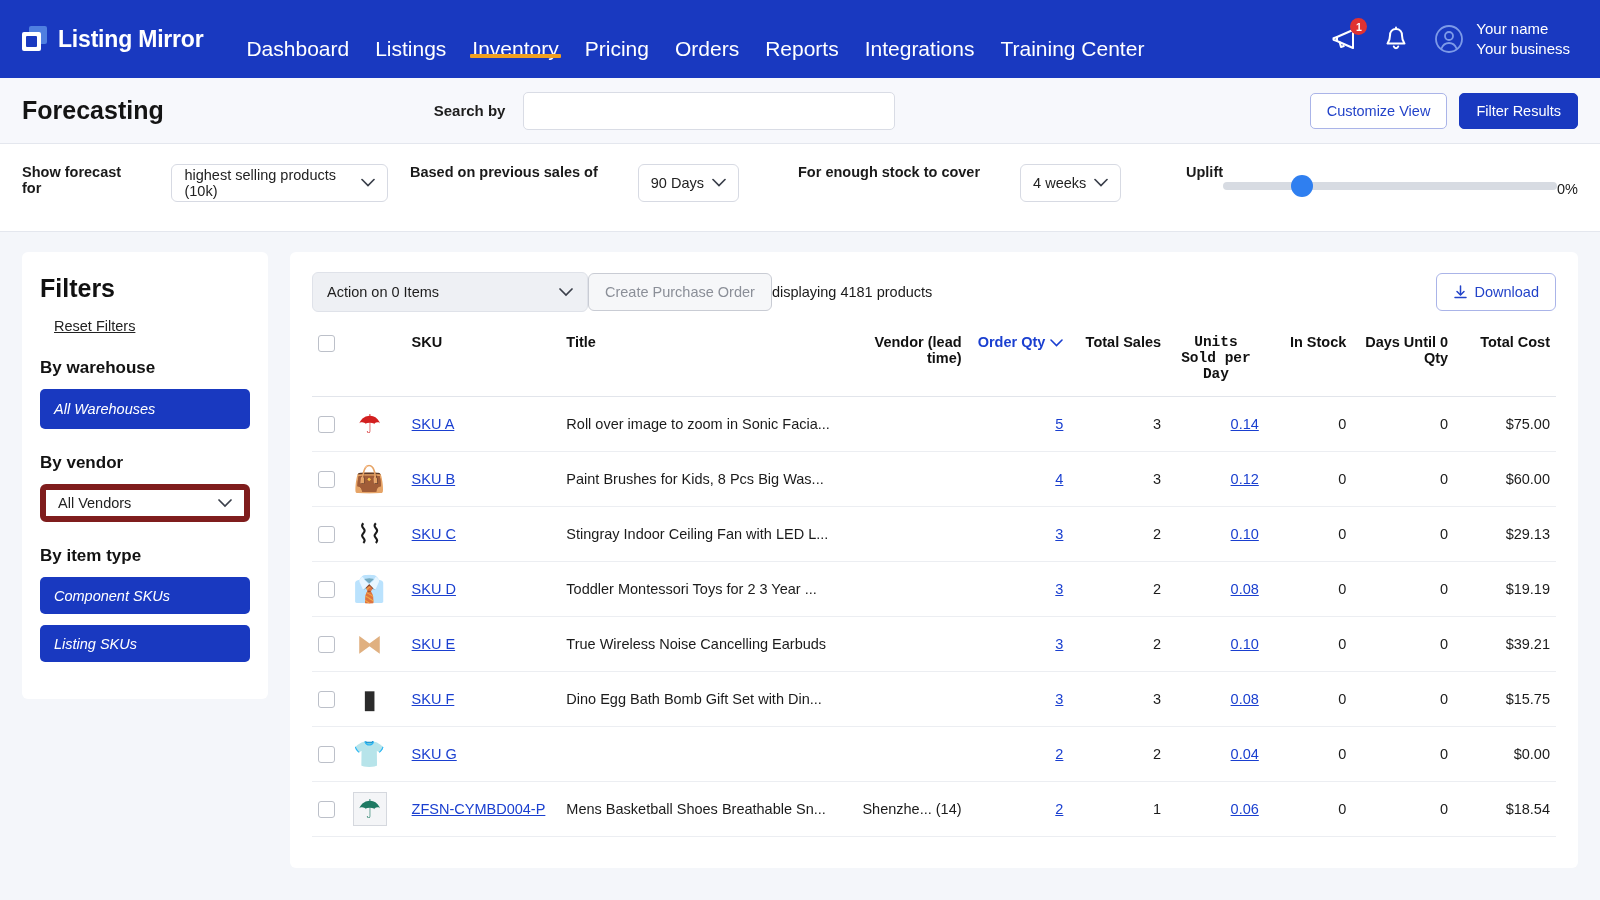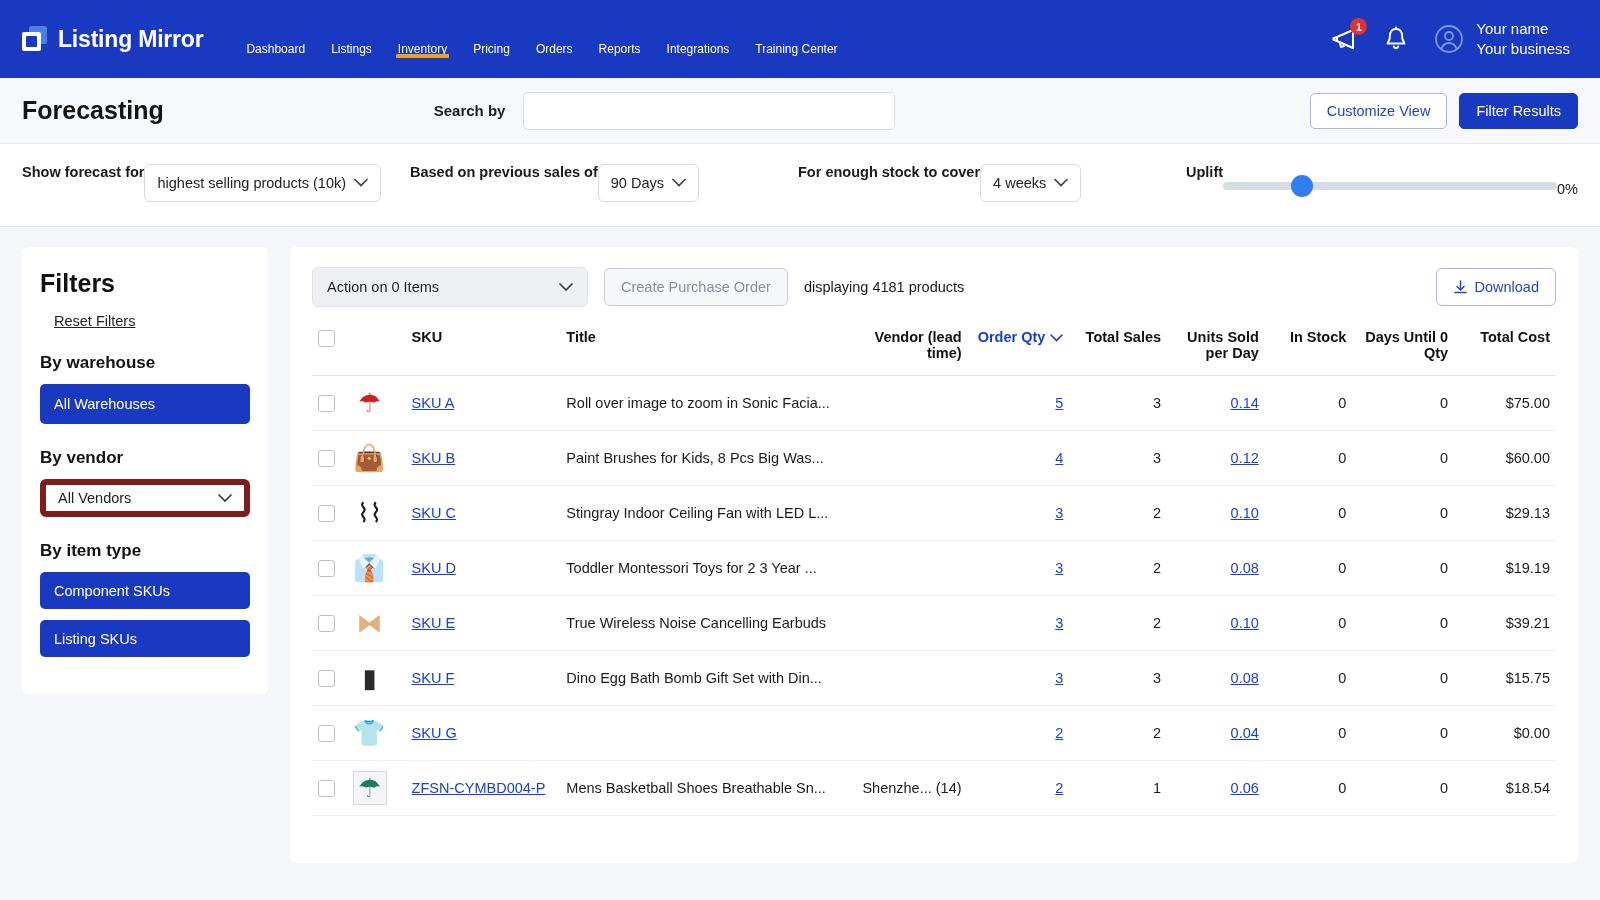--- a/index.html
+++ b/index.html
@@ -34,21 +34,21 @@
     position: absolute; left: 4px; top: 10px; width: 11px; height: 11px;
     background: #1939c0; border-radius: 1px;
   }
   .brand-name {
     color: #fff; font-size: 23px; font-weight: bold; letter-spacing: -0.2px;
   }
 
   .mainnav { display: flex; align-items: stretch; height: 78px; margin-left: 30px; }
   .navitem {
     display: flex; align-items: center; position: relative;
-    color: #ffffff; font-size: 12px; padding: 0 13px; cursor: pointer;
+    color: #ffffff; font-size: 21px; padding: 0 13px; cursor: pointer;
     white-space: nowrap;
     margin-top: 20px;
   }
   .navitem.active::after {
     content: ""; position: absolute; left: 11px; right: 11px; bottom: 20px;
     height: 4px; background: #f0a020; border-radius: 1px;
   }
 
   .topright {
     margin-left: auto; display: flex; align-items: center; gap: 26px;
@@ -92,21 +92,21 @@
   
   .controls {
     background: #fff; border-bottom: 1px solid #e4e7ee;
     padding: 20px 22px 24px 22px; display: flex; align-items: flex-start;
   }
   .ctl { display: flex; flex-direction: row; }
   .ctl-label { font-size: 14.5px; font-weight: bold; color: #1a1a1a; margin-bottom: 11px; }
   .select {
     position: relative; background: #fff; border: 1px solid #d7dae3;
     border-radius: 6px; height: 38px; display: flex; align-items: center;
-    padding: 0 34px 0 12px; font-size: 14.5px; color: #222; cursor: pointer;
+    padding: 0 34px 0 12px; font-size: 14.5px; color: #222; cursor: pointer; margin-left: 40px;
   }
   .select .chev {
     position: absolute; right: 12px; top: 50%; transform: translateY(-50%);
     display: flex;
   }
   .ctl-a { width: 366px; }
   .ctl-b { width: 366px; margin-left: 22px; }
   .ctl-c { width: 366px; margin-left: 22px; }
   .ctl-d { flex: 1; margin-left: 22px; }
   .slider-track {
@@ -129,35 +129,35 @@
     border-radius: 6px; padding: 22px 18px 26px 18px;
     align-self: flex-start;
   }
   .filters h2 { font-size: 25px; font-weight: bold; color: #111; margin-bottom: 14px; }
   .reset { font-size: 14.5px; color: #222; text-decoration: underline; cursor: pointer;
            display: inline-block; margin-left: 14px; margin-bottom: 24px; }
   .fgroup-title { font-size: 17px; font-weight: bold; color: #121212; margin-bottom: 11px; }
   .pill {
     background: #1939c0; color: #fff; border-radius: 5px; height: 40px;
     display: flex; align-items: center; padding: 0 14px; font-size: 14.5px;
-    cursor: pointer; margin-bottom: 24px;
+    cursor: pointer; margin-bottom: 24px; font-style: italic;
   }
   .pill.small { height: 37px; margin-bottom: 11px; }
   .vendor-select {
     background: #fff; border: 6px solid #7f1d1d; border-radius: 6px; height: 38px;
     display: flex; align-items: center; padding: 0 12px; font-size: 14.5px;
     color: #222; position: relative; cursor: pointer; margin-bottom: 24px;
   }
 
   .panel {
     flex: 1; background: #fff; border-radius: 6px;
     padding: 20px 22px 0 22px; min-width: 0;
     height: 616px; overflow: hidden;
   }
-  .toolbar { display: flex; align-items: center; gap: 16px; margin-bottom: 14px; }
+  .toolbar { display: flex; align-items: center; gap: 0; margin-bottom: 14px; }
   .action-select {
     width: 276px; height: 40px; background: #eef0f4; border: 1px solid #dfe2e9;
     border-radius: 6px; display: flex; align-items: center; padding: 0 34px 0 14px;
     font-size: 14.5px; color: #1d1d1d; position: relative; cursor: pointer;
   }
   .btn-disabled {
     height: 38px; padding: 0 16px; border: 1px solid #c9ccd4; border-radius: 6px;
     background: #f6f7f9; color: #8b8f98; font-size: 14.5px;
     display: flex; align-items: center; cursor: not-allowed;
   }
@@ -174,21 +174,21 @@
     padding: 8px 6px 14px 6px; vertical-align: top;
     border-bottom: 1px solid #e2e5eb;
   }
   th.c-check { width: 34px; text-align: left; }
   th.c-img   { width: 56px; }
   th.c-sku   { width: 152px; text-align: left; padding-left: 8px; }
   th.c-title { width: 290px; text-align: left; padding-left: 8px; }
   th.c-vendor{ width: 112px; text-align: right; }
   th.c-order { width: 100px; text-align: right; }
   th.c-sales { width: 96px; text-align: right; }
-  th.c-units { width: 96px; text-align: right; }
+  th.c-units { width: 96px; text-align: center; font-family: Liberation Mono, monospace; }
   th.c-stock { width: 86px; text-align: right; }
   th.c-days  { width: 100px; text-align: right; }
   th.c-cost  { width: 100px; text-align: right; }
 
   th.sorted { color: #1a3fd0; }
   .th-inner { display: inline-flex; align-items: center; gap: 5px; }
 
   tbody td {
     padding: 0 6px; height: 55px; font-size: 14.5px; color: #1b1b1b;
     border-bottom: 1px solid #eceef2; vertical-align: middle;

